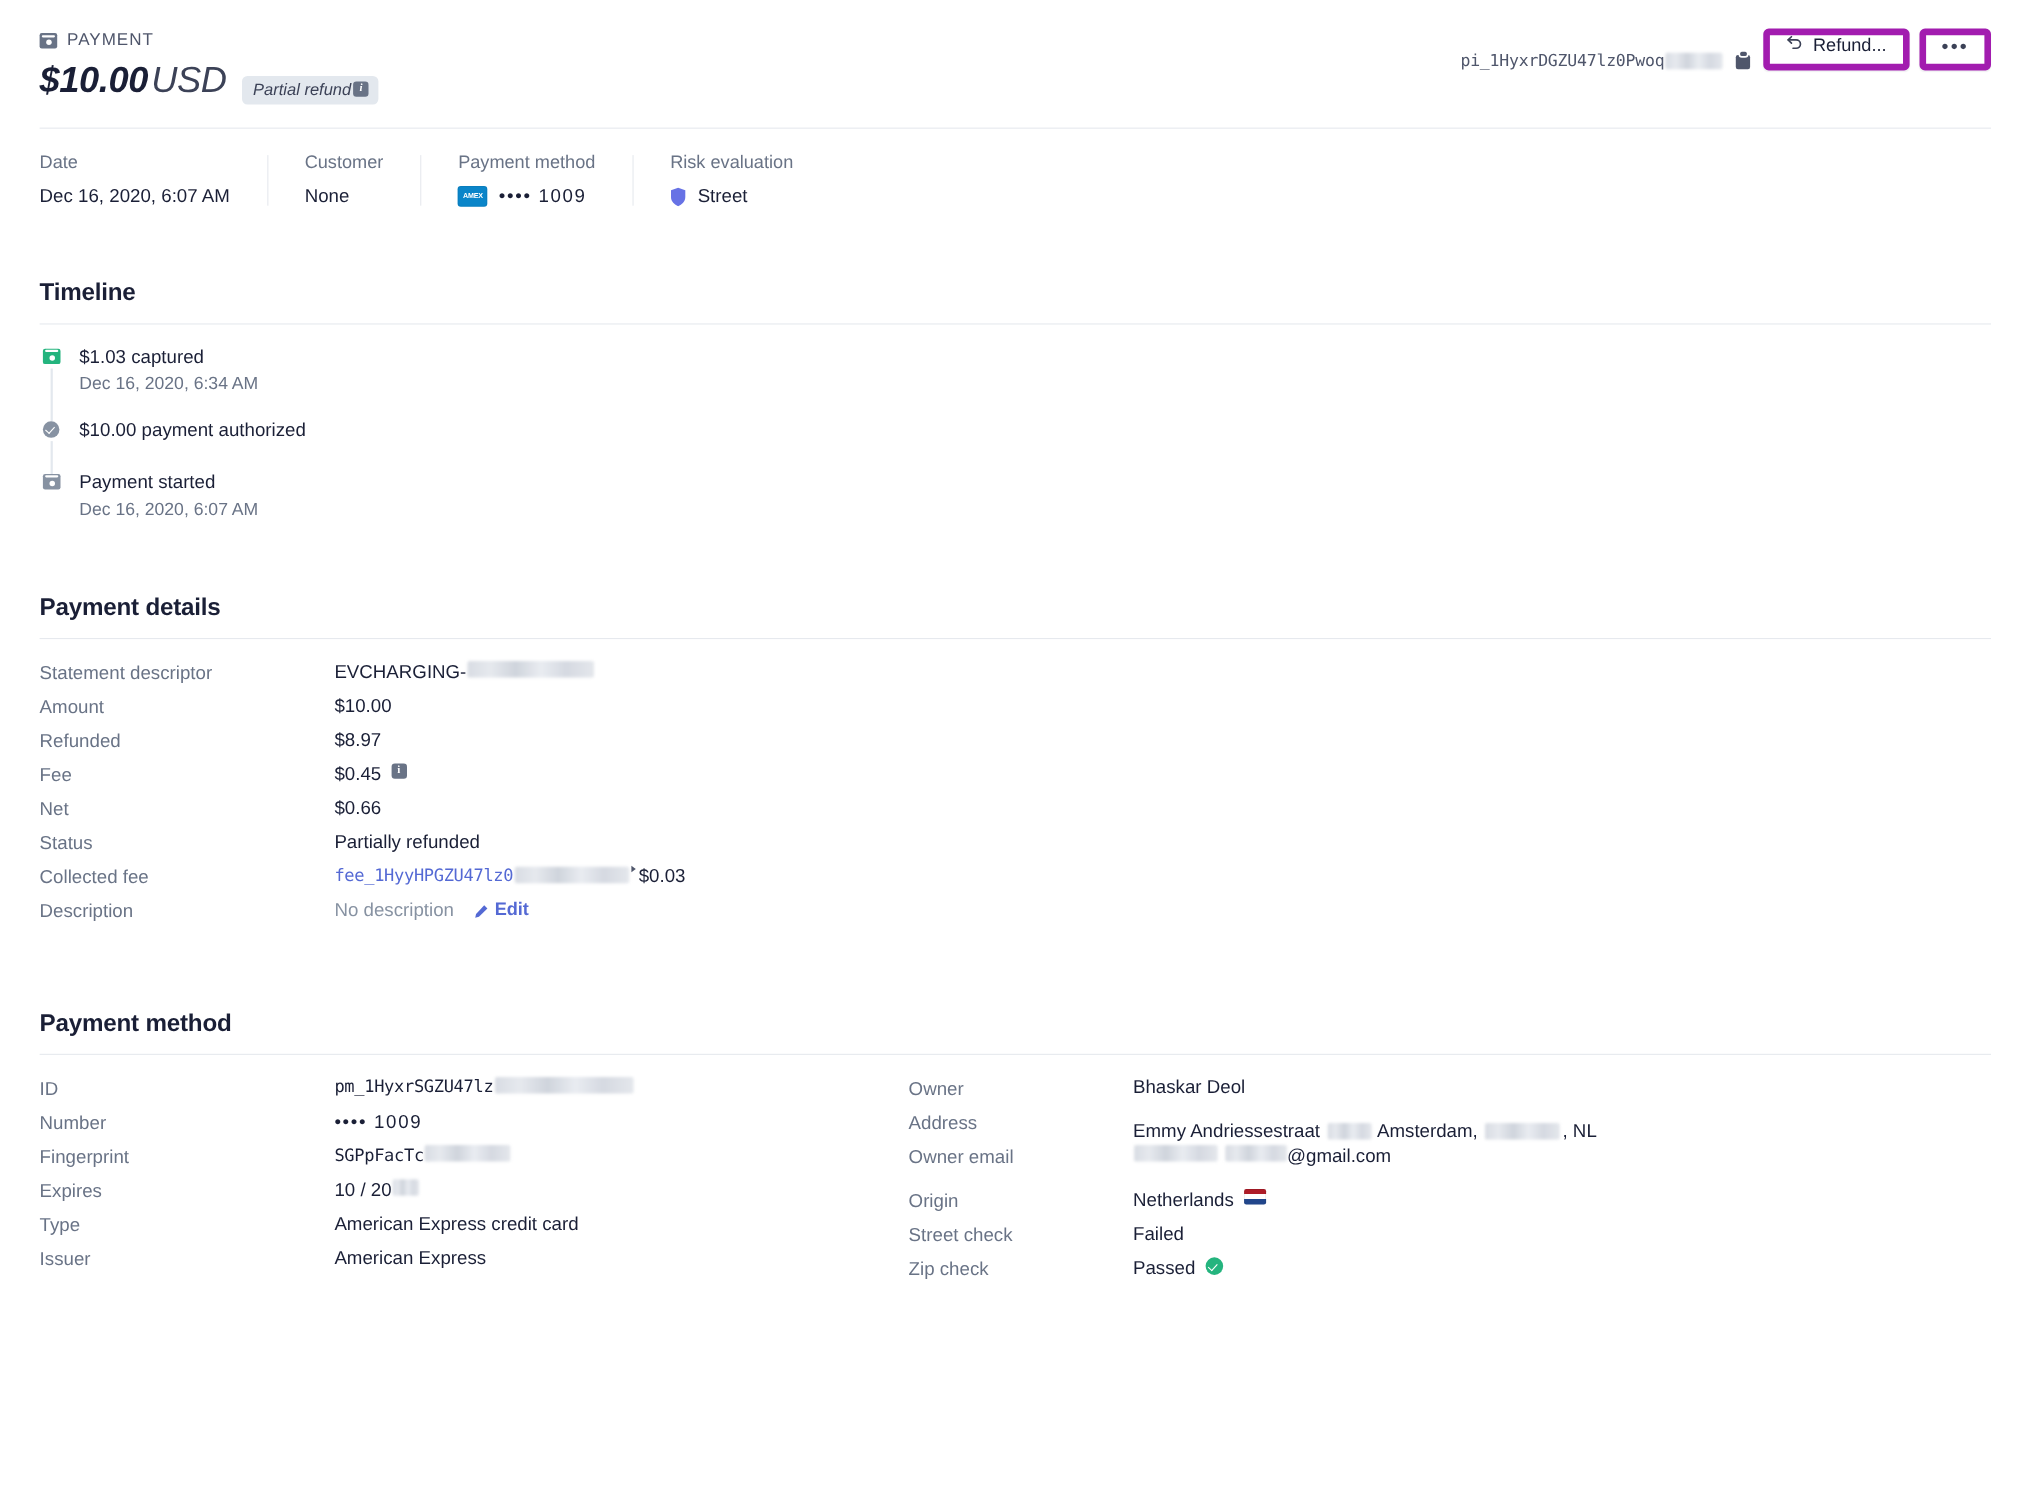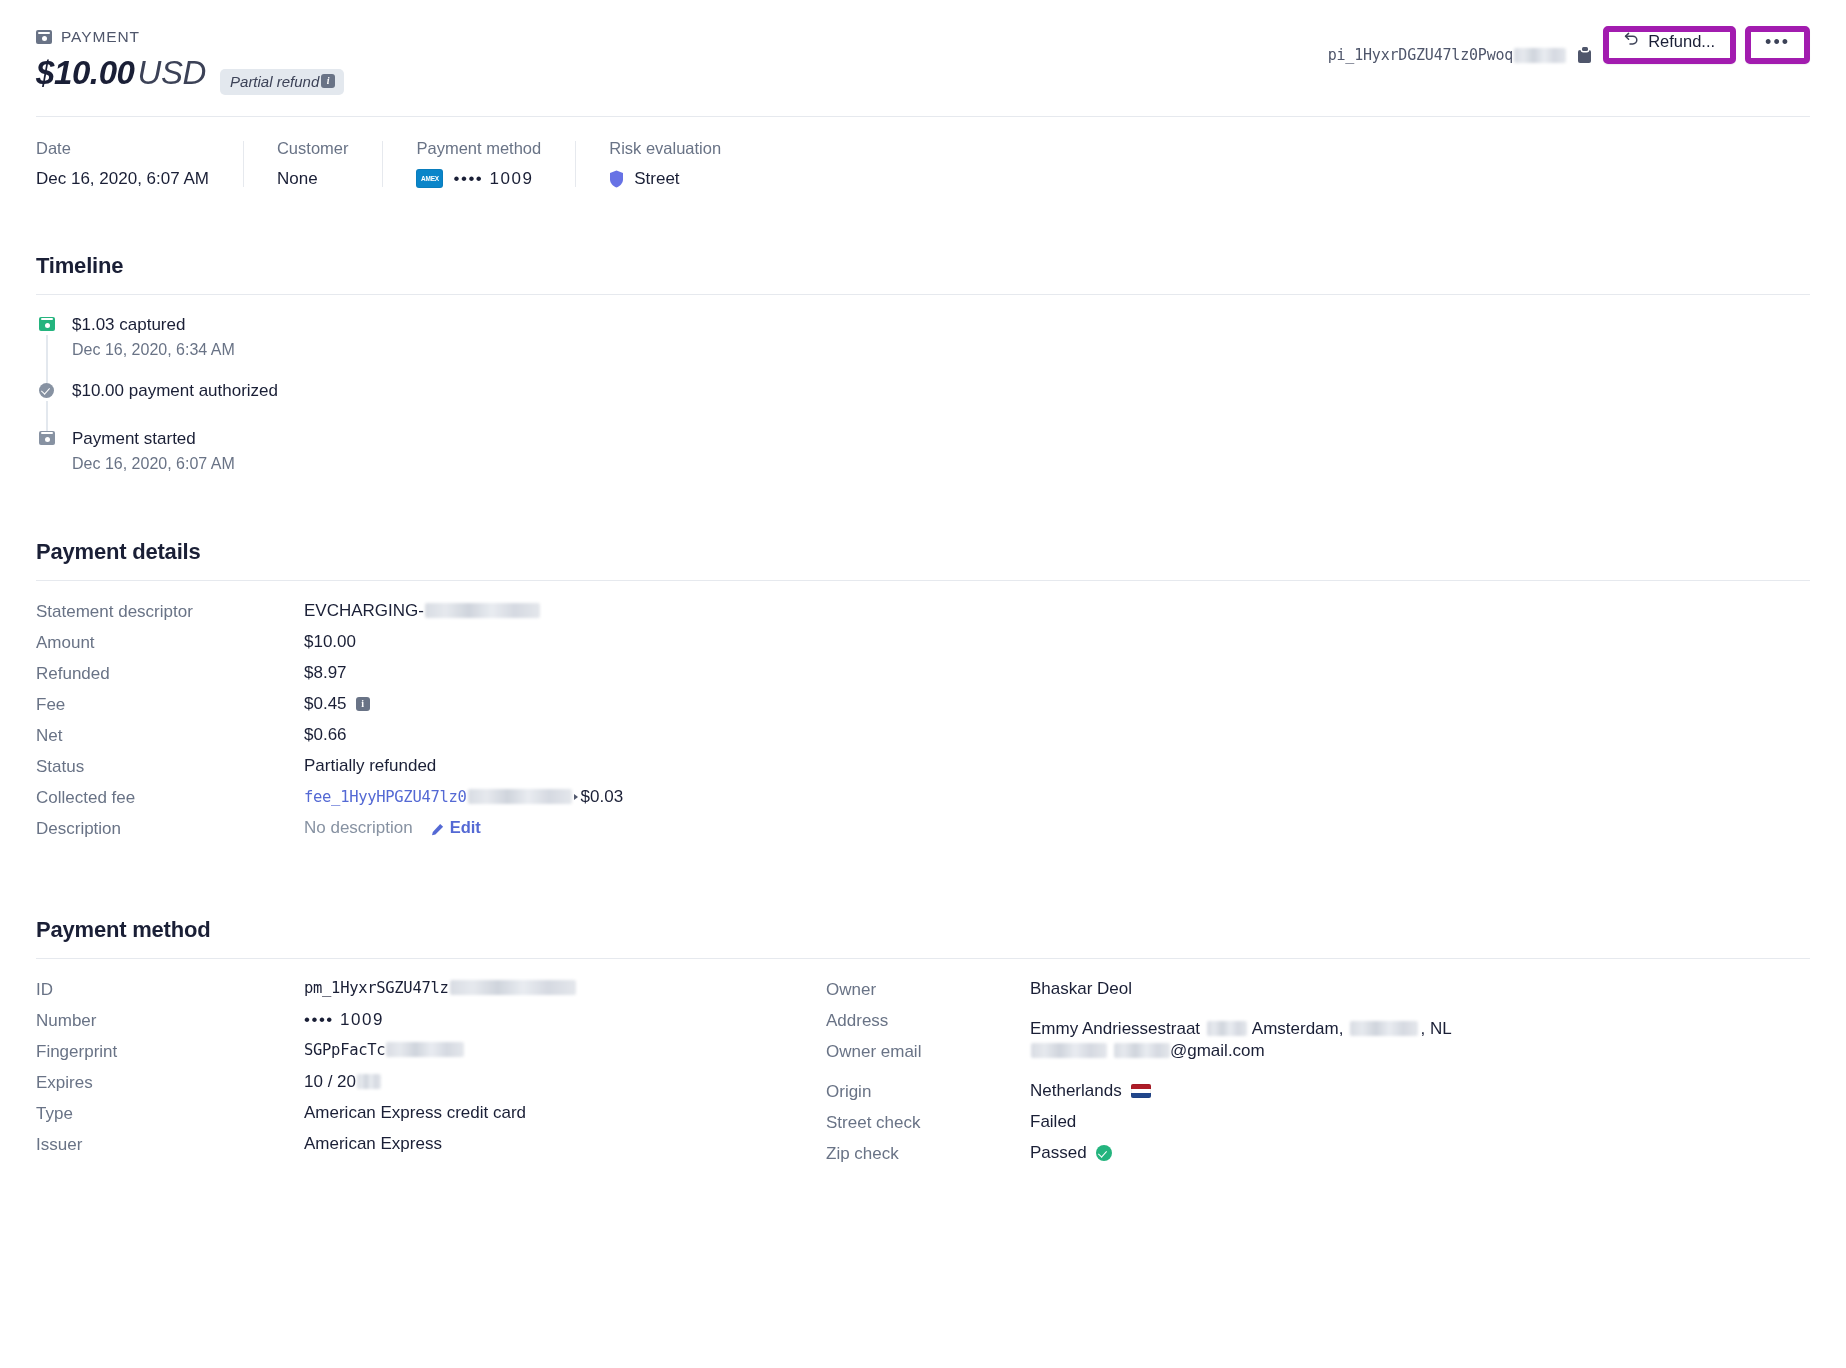--- a/index.html
+++ b/index.html
@@ -193,21 +193,21 @@
 
   
   .kv { margin-top: 20px; }
   .kv-row { display: flex; align-items: flex-start; min-height: 31px; }
   .kv-key {
     width: 268px; flex: none; font-size: 17px; color: #697386;
     padding-top: 1px;
   }
   .kv-val {
     font-size: 17px; color: #1a1f36;
-    display: flex; align-items: center; flex-wrap: wrap;
+    display: flex; align-items: flex-start; flex-wrap: wrap;
   }
   .mono {
     font-family: "DejaVu Sans Mono", monospace; font-size: 15.5px;
     letter-spacing: -0.3px; display: inline-flex; align-items: center;
   }
   .link-mono {
     font-family: "DejaVu Sans Mono", monospace; font-size: 15.5px;
     color: #5469d4; letter-spacing: -0.3px; text-decoration: none;
     display: inline-flex; align-items: center; cursor: pointer;
   }

